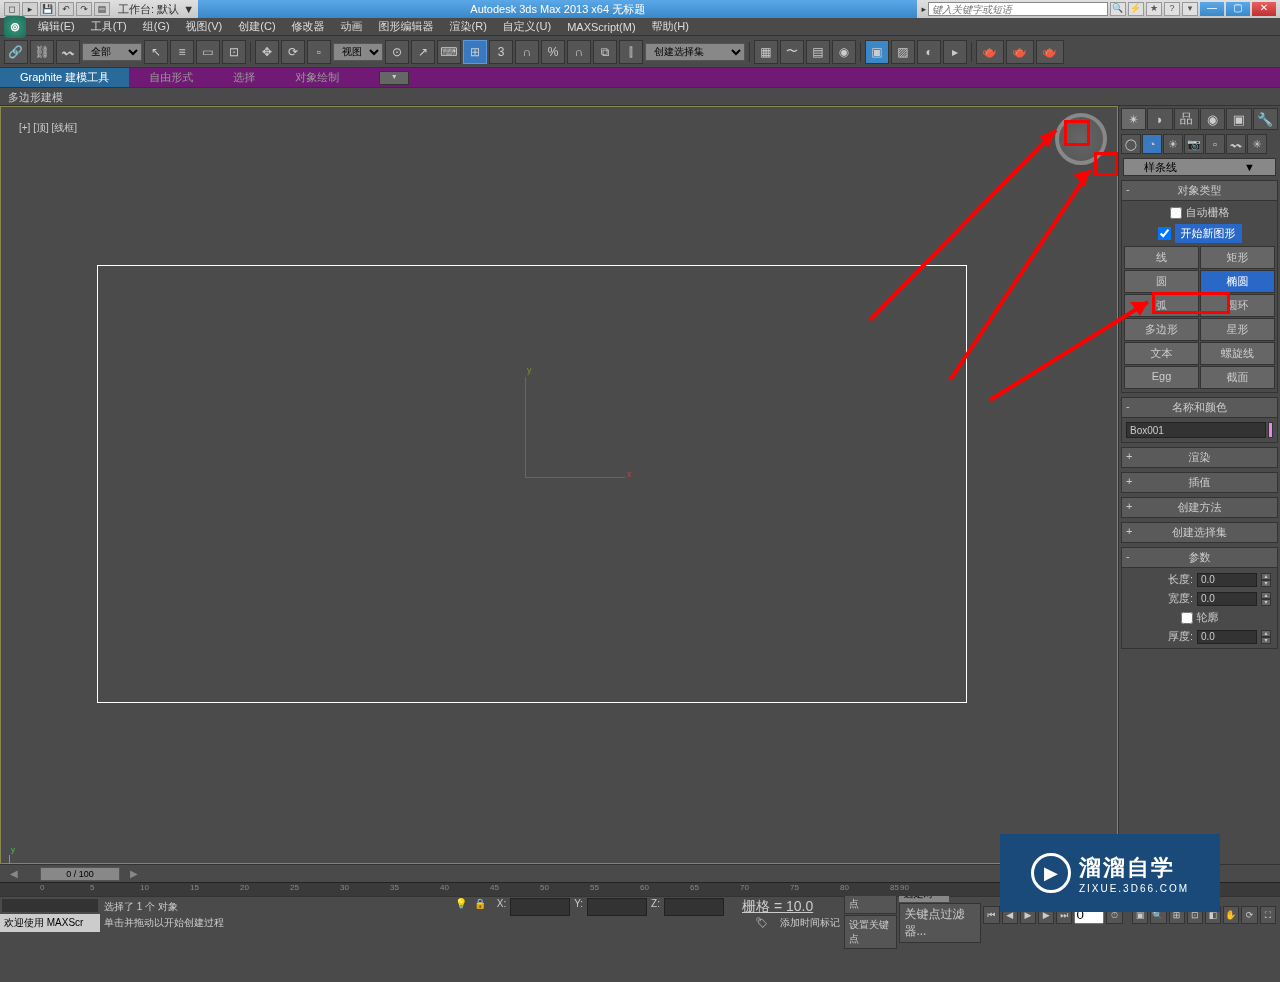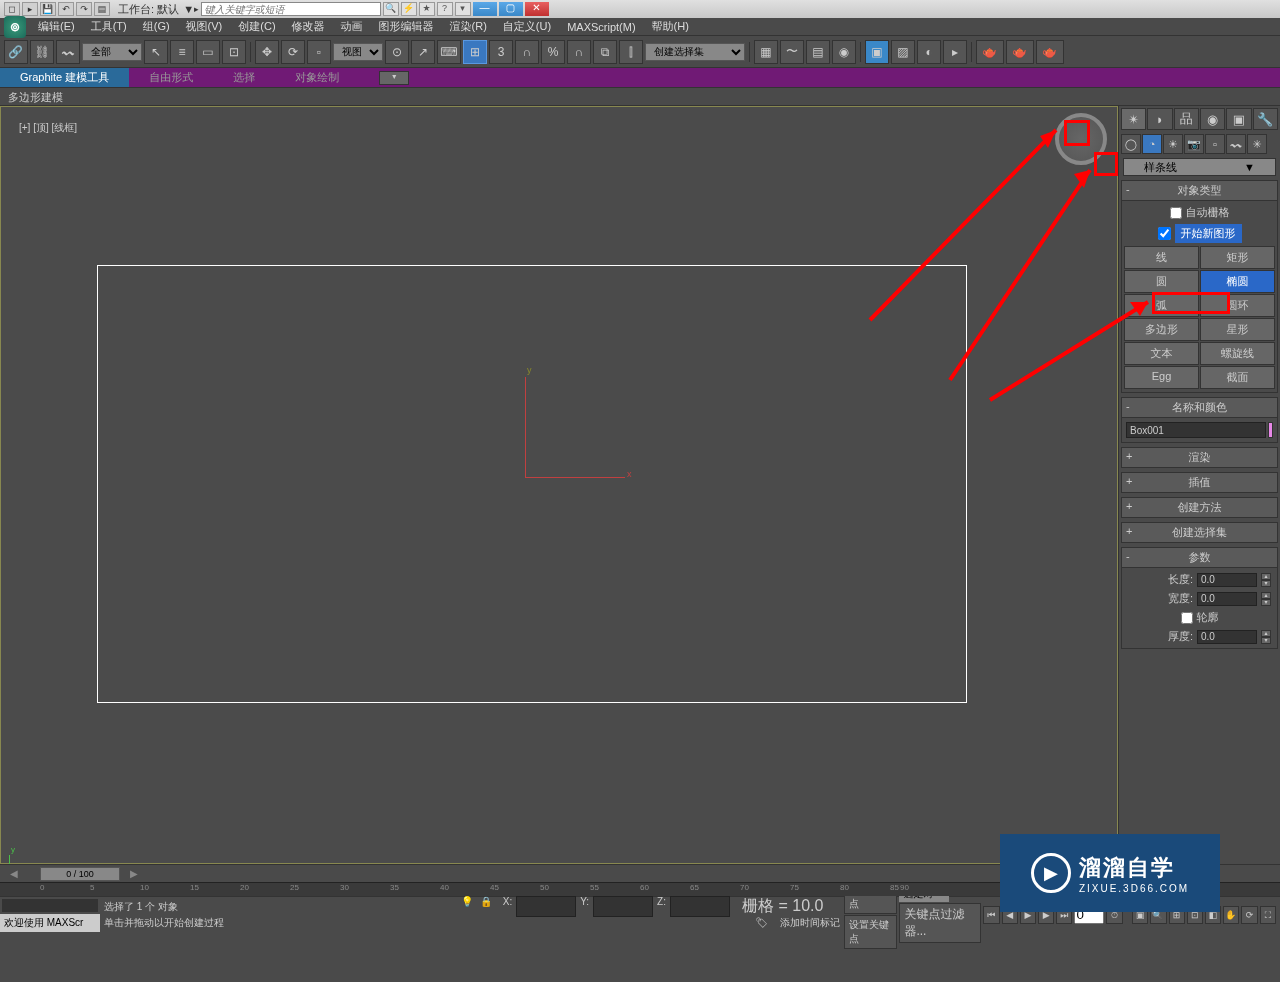--- a/index.html
+++ b/index.html
@@ -95,21 +95,21 @@
 .trackbar .ticks { position: absolute; top: 0; font-size: 8px; color: #888; }
 
 
 .statusbar { height: 36px; background: #4a4a4a; display: flex; border-top: 1px solid #333; }
 .statleft { width: 100px; display: flex; flex-direction: column; }
 .welcometab { background: #ccc; color: #000; font-size: 10px; padding: 2px 4px; margin-top: auto; }
 .statmid { flex: 1; display: flex; flex-direction: column; justify-content: center; padding-left: 4px; }
 .statmid .srow { color: #ccc; font-size: 10px; height: 16px; display: flex; align-items: center; }
 .coordbox { margin-left: auto; display: flex; gap: 4px; padding-right: 8px; }
 .coordbox .cf { width: 60px; background: #333; border: 1px solid #222; color: #aaa; font-size: 10px; padding: 1px 3px; }
-.gridinfo { color: #ccc; font-size: 16px; margin-left: 8px; width: 90px; }
+.gridinfo { color: #ccc; font-size: 14px; margin-left: 14px; width: 90px; text-decoration: underline; }
 .statright { width: 440px; display: flex; align-items: center; gap: 2px; padding: 0 4px; }
 .autokey { background: #555; border: 1px solid #333; color: #ccc; font-size: 10px; padding: 2px 4px; }
 .selset { background: #888; color: #000; font-size: 10px; padding: 1px 4px; width: 50px; }
 .playbtn { width: 18px; height: 18px; background: #555; border: 1px solid #333; font-size: 9px; text-align: center; line-height: 16px; color: #ccc; }
 
 
 .watermark { position: absolute; right: 60px; bottom: 70px; width: 220px; height: 78px; background: #1a4a7a; display: flex; align-items: center; justify-content: center; gap: 8px; }
 .watermark .wicon { width: 40px; height: 40px; border: 3px solid #fff; border-radius: 50%; display: flex; align-items: center; justify-content: center; color: #fff; font-size: 18px; }
 .watermark .wtext { color: #fff; }
 .watermark .wtext .big { font-size: 22px; font-weight: bold; letter-spacing: 2px; }
@@ -125,20 +125,21 @@
   <div class="qat">
     <div class="qat-btn">◻</div>
     <div class="qat-btn">▸</div>
     <div class="qat-btn">💾</div>
     <div class="qat-btn">↶</div>
     <div class="qat-btn">↷</div>
     <div class="qat-btn">▤</div>
   </div>
   <span class="workspace">工作台: 默认</span>
   <span style="color:#333;margin-left:4px">▼</span>
+  <div class="apptitle">Autodesk 3ds Max  2013 x64    无标题</div>
   <span style="color:#333;font-size:9px;margin-right:2px">▸</span>
   <input class="search" placeholder="键入关键字或短语" style="">
   <div class="rbtn">🔍</div>
   <div class="rbtn">⚡</div>
   <div class="rbtn">★</div>
   <div class="rbtn">?</div>
   <div class="rbtn">▾</div>
   <div class="winctrl">—</div>
   <div class="winctrl">▢</div>
   <div class="winctrl" style="background:linear-gradient(#e86060,#c03030)">✕</div>

